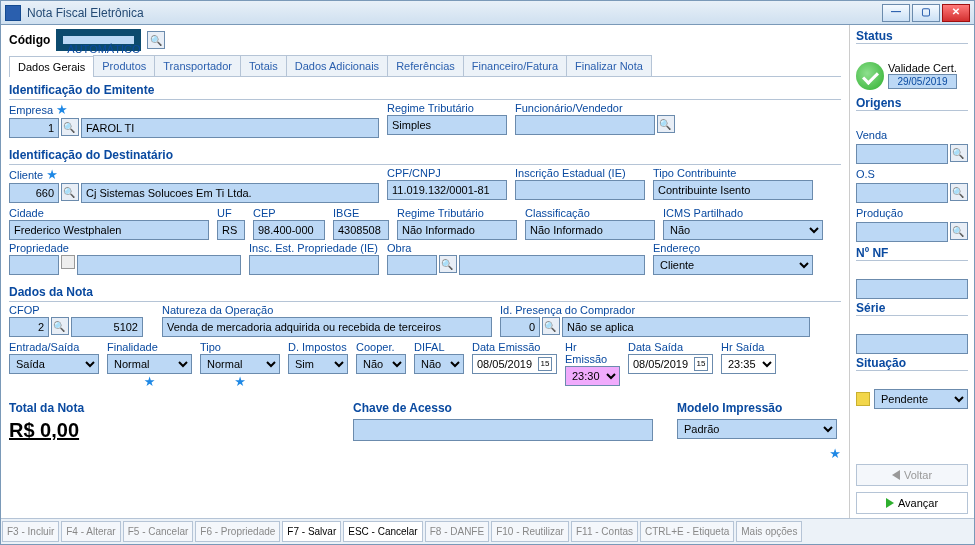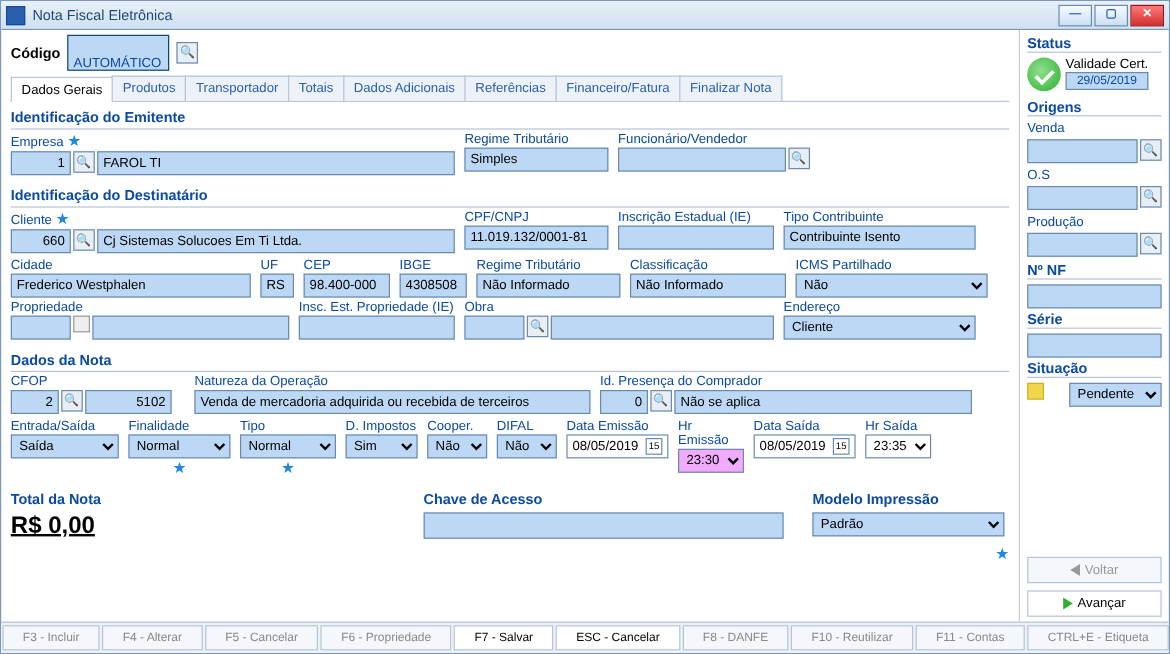--- a/index.html
+++ b/index.html
@@ -9,39 +9,39 @@
 .wicon { width: 16px; height: 16px; background: #2a5fae; margin-right: 6px; display:inline-block; border:1px solid #144a90;}
 .titlebar-title { flex: 1; color: #244a74; font-size: 12px; }
 .winbtns { display: flex; gap: 2px; }
 .winbtn { width: 28px; height: 18px; border: 1px solid #6b8bad; background: linear-gradient(#f5faff,#cbe0f5); text-align: center; line-height: 14px; color:#2a5fae; font-weight:bold; font-size:10px;}
 .winbtn.close { background: linear-gradient(#ff7a7a,#d32f2f); color:#fff; border-color:#a01010;}
 .content { flex: 1; display: flex; }
 .main { flex: 1; padding: 4px 8px; display:flex; flex-direction:column; }
 .side { width: 125px; border-left: 1px solid #ccc; padding: 4px 6px; display:flex; flex-direction:column; gap:2px;}
 .coderow { display: flex; align-items: center; gap: 6px; margin-bottom: 2px; }
 .coderow label { font-weight: bold; font-size: 12px; }
-.codeinput { width: 85px; height: 20px; background: #bcd8f5; border: 1px solid #0c4a6e; color: #0a4aa0; padding: 14px 4px; line-height:18px; }
+.codeinput { width: 85px; height: 20px; background: #bcd8f5; border: 7px solid #0c4a6e; color: #0a4aa0; padding: 4px 4px; line-height:18px; }
 .lup { width: 18px; height: 18px; border: 1px solid #6b8bad; background:#e8eef6; display:inline-flex; align-items:center; justify-content:center; cursor:pointer; font-size:10px;}
 .tabs { display: flex; border-bottom: 1px solid #b5c4d6; margin-top: 2px; }
 .tab { padding: 4px 8px; border: 1px solid #b5c4d6; border-bottom: none; margin-right: -1px; background: #ecf2f8; color: #2a5fae; cursor: pointer; }
 .tab.active { background: #fff; color: #000; position: relative; top: 1px; }
 .section-title { font-weight: bold; color: #0a4aa0; margin: 6px 0 2px; border-bottom: 1px solid #b5c4d6; padding-bottom: 2px; font-size:12px;}
 .lbl { color: #0a4aa0; font-size: 11px; display:block; margin-bottom:1px;}
 .row { display: flex; gap: 8px; margin-bottom: 2px; }
 .col { display: flex; flex-direction: column; }
 .inp { height: 20px; background: #bcd8f5; border: 1px solid #6b8bad; padding: 0 4px; color:#000; display:flex; align-items:center;}
 .inp.white { background:#fff;}
 .sel { height: 20px; background: #bcd8f5; border: 1px solid #6b8bad; padding: 0 2px; color:#000;}
 .star { color:#1e88e5; font-size:13px; display:inline-block;}
 .totalrow { display:flex; gap:24px; margin-top:4px;}
 .bigmoney { font-size: 20px; font-weight:bold;text-decoration:underline; }
 .fnbar { height: 26px; background:#ecf2f8; border-top:1px solid #b5c4d6; display:flex;}
-.fnbtn { flex:0 0 auto; padding: 0 16px; border:1px solid #b5c4d6; margin:2px 1px; line-height:20px; color:#888; background:#f4f7fb; font-size:10px;}
+.fnbtn { flex:0 0 auto; padding: 0 4px; border:1px solid #b5c4d6; margin:2px 1px; line-height:20px; color:#888; background:#f4f7fb; font-size:10px;}
 .fnbtn.enabled { color:#000; background:#fff;}
-.side .head { color:#0a4aa0; font-weight:bold; font-size:12px; border-bottom:1px solid #b5c4d6; margin-bottom:2px;}
+.side .head { color:#0a4aa0; font-weight:bold; font-size:12px; border-bottom:1px solid #b5c4d6; margin-bottom:16px;}
 .statusbadge { display:flex; gap:4px; margin-bottom:4px;}
 .check { width:28px; height:28px; background: radial-gradient(circle at 40% 40%, #8ee08e, #2eaf2e); border-radius:50%; position:relative;}
 .check::after { content:""; position:absolute; left:7px; top:10px; width:12px; height:6px; border-left:3px solid #fff; border-bottom:3px solid #fff; transform:rotate(-45deg);}
 .statusbox { border:1px solid #6b8bad; background:#bcd8f5; color:#0a4aa0; padding:1px 3px; font-size:10px; text-align:center;}
 .sidebtn { height:22px; border:1px solid #b5c4d6; background:#f4f7fb; display:flex; align-items:center; justify-content:center; gap:4px; margin-top:4px;}
 .sidebtn.enabled{ background:#fff; color:#000;}
 .arrow-l { width:0;height:0;border-top:5px solid transparent;border-bottom:5px solid transparent;border-right:8px solid #999;}
 .arrow-r { width:0;height:0;border-top:5px solid transparent;border-bottom:5px solid transparent;border-left:8px solid #2eaf2e;}
 .yellow-sq{width:14px;height:14px;background:#f2d64a;border:1px solid #c9b030;}
 .mini{ width:14px; height:14px; border:1px solid #999; background:#eee; display:inline-block;}
@@ -297,21 +297,21 @@
       <span class="lbl">Produção</span>
       <div class="row" style="gap:2px">
           <div class="inp flex1"></div>
           <span class="lup mag"></span>
         </div>
       <div class="head">Nº NF</div>
       <div class="inp"></div>
       <div class="head">Série</div>
       <div class="inp"></div>
       <div class="head">Situação</div>
-      <div class="row" style="gap:21px;">
+      <div class="row" style="gap:4px;align-items:center">
         <span class="yellow-sq"></span>
         <select class="sel flex1"><option>Pendente</option></select>
       </div>
       <div class="flex1"></div>
       <div class="sidebtn" style="color:#999">
           <span class="arrow-l"></span>
           <span>Voltar</span>
         </div>
       <div class="sidebtn enabled">
           <span class="arrow-r"></span>

